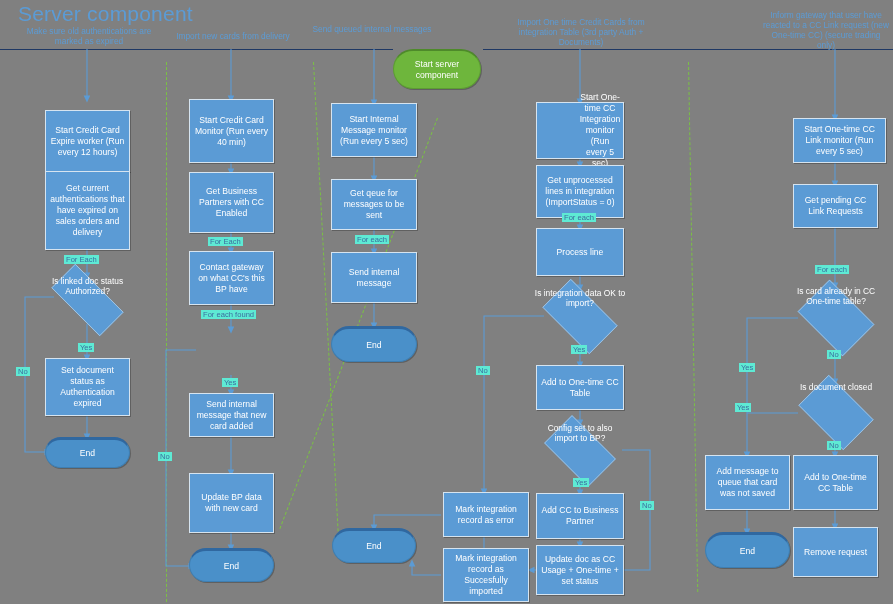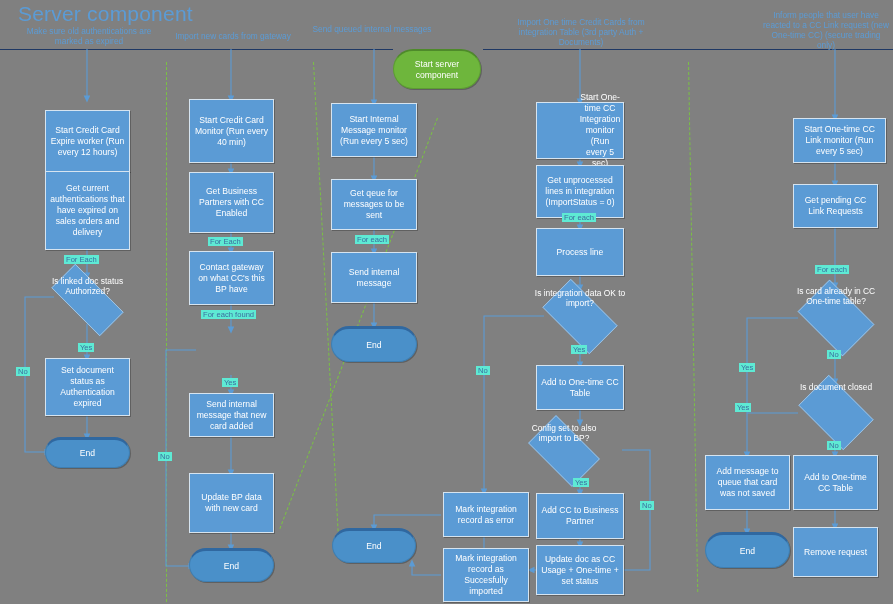--- a/index.html
+++ b/index.html
@@ -163,24 +163,24 @@
 
       <path d="M798,318 L747,318 L747,455" marker-end="url(#ah)"></path>
 
       <path d="M798,413 L747,413"></path>
 
       <path d="M747,510 L747,532" marker-end="url(#ah)"></path>
     </g>
   </svg>
 
   <div class="note" style="left:20px;top:26px;width:138px;">Make sure old authentications are marked as expired</div>
-  <div class="note" style="left:172px;top:31px;width:122px;">Import new cards from gateway</div>
+  <div class="note" style="left:172px;top:31px;width:122px;">Import new cards from delivery</div>
   <div class="note" style="left:312px;top:24px;width:120px;">Send queued internal messages</div>
   <div class="note" style="left:512px;top:17px;width:138px;">Import One time Credit Cards from integration Table (3rd party Auth + Documents)</div>
-  <div class="note" style="left:762px;top:10px;width:128px;">Inform people that user have reacted to a CC Link request (new One-time CC) (secure trading only)</div>
+  <div class="note" style="left:762px;top:10px;width:128px;">Inform gateway that user have reacted to a CC Link request (new One-time CC) (secure trading only)</div>
 
   <div class="node start" style="left:393px;top:49px;width:88px;height:40px;">Start server component</div>
 
   <div class="node" style="left:45px;top:110px;width:85px;height:62px;">Start Credit Card Expire worker (Run every 12 hours)</div>
   <div class="node" style="left:45px;top:171px;width:85px;height:79px;">Get current authentications that have expired on sales orders and delivery</div>
   <div class="elabel" style="left:64px;top:255px;">For Each</div>
   <div class="diamond" style="left:39px;top:276px;width:97px;height:48px;">
     <div class="dshape"></div>
     <div class="dtext">Is linked doc status Authorized?</div>
   </div>
@@ -210,21 +210,21 @@
   <div class="node" style="left:536px;top:165px;width:88px;height:53px;">Get unprocessed lines in integration (ImportStatus = 0)</div>
   <div class="elabel" style="left:562px;top:213px;">For each</div>
   <div class="node" style="left:536px;top:228px;width:88px;height:48px;">Process line</div>
   <div class="diamond" style="left:533px;top:288px;width:94px;height:57px;">
     <div class="dshape"></div>
     <div class="dtext">Is integration data OK to import?</div>
   </div>
   <div class="elabel" style="left:571px;top:345px;">Yes</div>
   <div class="elabel" style="left:476px;top:366px;">No</div>
   <div class="node" style="left:536px;top:365px;width:88px;height:45px;">Add to One-time CC Table</div>
-  <div class="diamond" style="left:520px;top:423px;width:88px;height:56px;">
+  <div class="diamond" style="left:536px;top:423px;width:88px;height:56px;">
     <div class="dshape"></div>
     <div class="dtext">Config set to also import to BP?</div>
   </div>
   <div class="elabel" style="left:573px;top:478px;">Yes</div>
   <div class="elabel" style="left:640px;top:501px;">No</div>
   <div class="node" style="left:536px;top:493px;width:88px;height:46px;">Add CC to Business Partner</div>
   <div class="node" style="left:536px;top:545px;width:88px;height:50px;">Update doc as CC Usage + One-time + set status</div>
   <div class="node" style="left:443px;top:492px;width:86px;height:45px;">Mark integration record as error</div>
   <div class="node" style="left:443px;top:548px;width:86px;height:54px;">Mark integration record as Succesfully imported</div>
   <div class="node term" style="left:332px;top:528px;width:84px;height:35px;">End</div>

